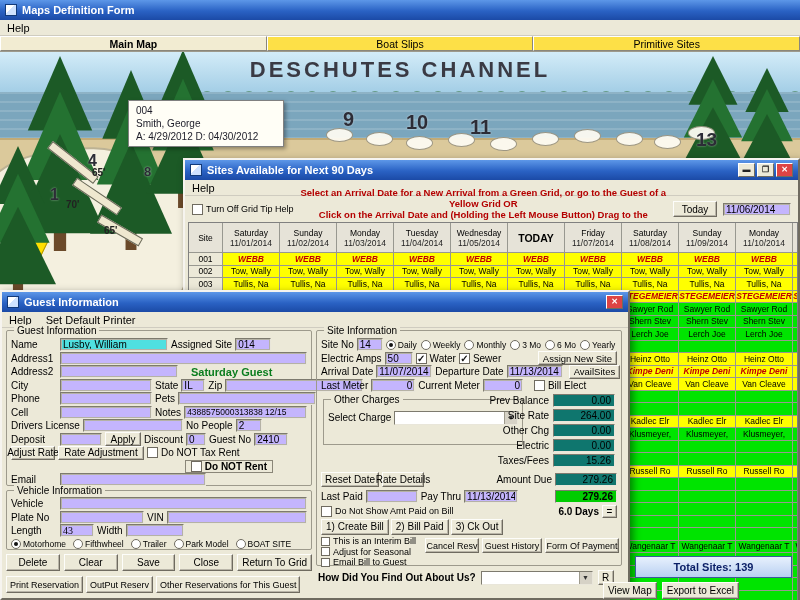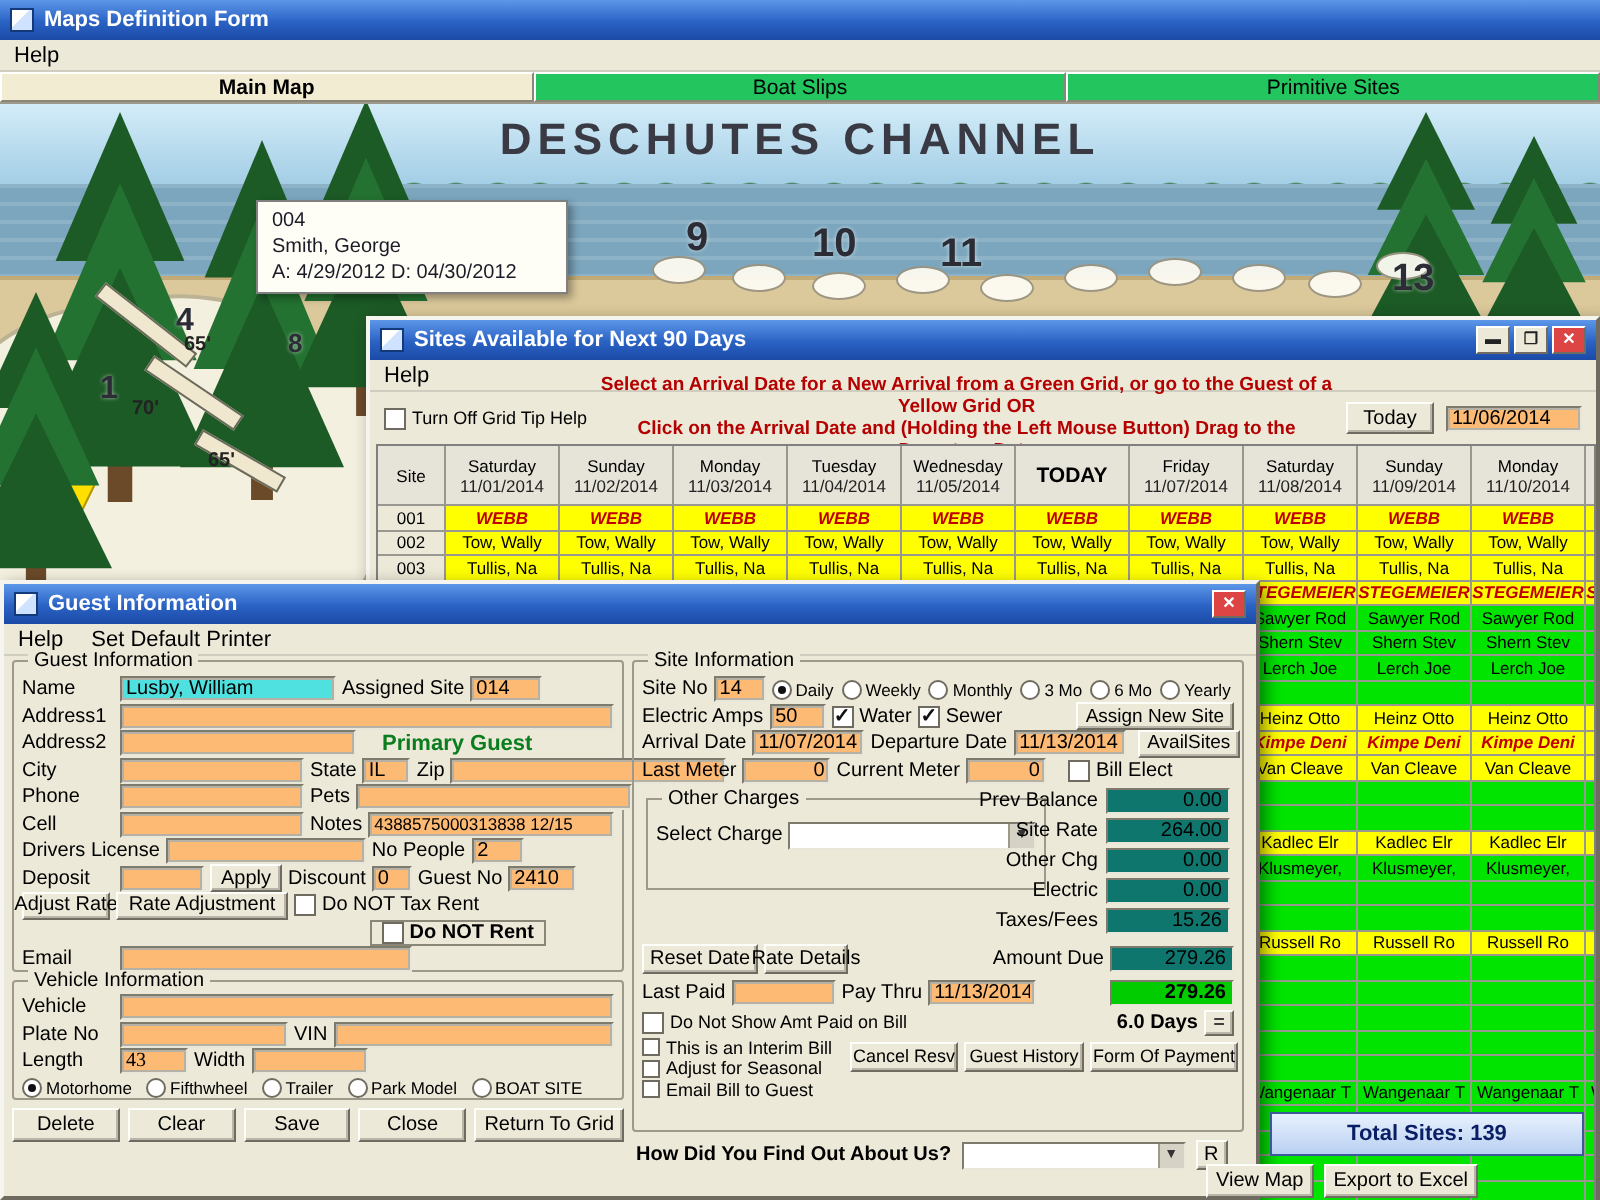--- a/index.html
+++ b/index.html
@@ -13,21 +13,21 @@
 .ticon{width:12px;height:12px;background:linear-gradient(135deg,#fff 0 45%,#cfe2ff 45% 100%);border:1px solid #123a7a;flex:none}
 .tbtns{margin-left:auto;display:flex;gap:2px}
 .tbtn{width:17px;height:14px;background:#ece9d8;border:1px solid;border-color:#fff #6f6b60 #6f6b60 #fff;font-size:8px;line-height:12px;text-align:center;color:#222;font-weight:bold}
 .tbtn.close{background:#d44;color:#fff}
 .menubar{height:16px;display:flex;align-items:center;gap:14px;padding:0 7px;font-size:11px;background:#ece9d8;border-bottom:1px solid #cfccc0}
 .mitem{cursor:default}
 
 
 .lbl{font-size:10px;white-space:nowrap;color:#000}
 .c1{width:46px;flex:none}
-.inp{height:13px;background:#fdba74;border:1px solid;border-color:#7d7a6e #e9e6da #e9e6da #7d7a6e;outline:1px solid #b5b2a5;outline-offset:-2px;font-size:10px;font-family:inherit;padding:0 2px;color:#000}
+.inp{height:13px;background:#c4b5fd;border:1px solid;border-color:#7d7a6e #e9e6da #e9e6da #7d7a6e;outline:1px solid #b5b2a5;outline-offset:-2px;font-size:10px;font-family:inherit;padding:0 2px;color:#000}
 .inp.cyan{background:#4fe0e0}
 .inps{display:inline-flex;align-items:center;justify-content:flex-end;height:13px;background:#0f766e;border:1px solid;border-color:#7d7a6e #e9e6da #e9e6da #7d7a6e;font-size:10px;padding:0 3px}
 .inps.paid{background:#00cc00;font-weight:bold}
 .btn{display:inline-flex;align-items:center;justify-content:center;background:#ece9d8;border:1px solid;border-color:#fdfdfa #6f6b60 #6f6b60 #fdfdfa;box-shadow:inset -1px -1px 0 #b9b5a8;font-size:10px;padding:0 4px;height:16px;white-space:nowrap;color:#000;cursor:default}
 .cb{width:11px;height:11px;background:#fff;border:1px solid #6f6b60;flex:none;font-size:10px;line-height:10px;text-align:center;color:#111}
 .cb.on::after{content:"✓";font-weight:bold}
 .cbw{display:inline-flex;align-items:center;gap:3px}
 .radio{width:10px;height:10px;border-radius:50%;background:#fff;border:1px solid #6f6b60;flex:none;position:relative}
 .radio.sel::after{content:"";position:absolute;inset:2px;border-radius:50%;background:#111}
 .ropt{display:inline-flex;align-items:center;gap:2px;margin-right:4px}
@@ -36,21 +36,21 @@
 .legend{position:absolute;top:-6px;left:7px;background:#ece9d8;font-size:10px;padding:0 3px;white-space:nowrap}
 .r{display:flex;align-items:center;gap:3px;height:12px;margin:1.5px 4px;font-size:10px}
 .sp{flex:1}
 .dd{display:inline-flex;height:14px;background:#fff;border:1px solid;border-color:#7d7a6e #e9e6da #e9e6da #7d7a6e}
 .ddtxt{flex:1;font-size:9px;padding:0 2px}
 .ddbtn{width:13px;background:#d6d2c6;border-left:1px solid #9d9a8c;font-size:7px;line-height:12px;text-align:center;color:#333}
 
 
 #main{left:0;top:0;width:800px;height:600px;border:none;box-shadow:none}
 #tabstrip{height:16px;display:flex;background:#d6d2c6;border-bottom:1px solid #9d9a8c}
-.tab{flex:1;display:flex;align-items:center;justify-content:center;font-size:10.5px;border:1px solid;border-color:#fff #8a867a #8a867a #fff;background:#22c55e}
+.tab{flex:1;display:flex;align-items:center;justify-content:center;font-size:10.5px;border:1px solid;border-color:#fff #8a867a #8a867a #fff;background:#fde047}
 .tab.active{background:#f2ecd2;font-weight:bold}
 
 
 #map{position:absolute;left:0;top:52px;right:0;bottom:0;background:#7cb34a;overflow:hidden}
 .sky{position:absolute;left:0;top:0;width:100%;height:44px;background:linear-gradient(180deg,#d3ecf8,#9fcbe4)}
 .hedge{position:absolute;left:196px;top:30px;right:0;height:22px;background-image:radial-gradient(circle at 11px 20px,#2e6c33 10px,transparent 11px);background-size:21px 22px;background-repeat:repeat-x}
 .water{position:absolute;left:0;top:40px;width:100%;height:48px;background:#7ba6bd;background-image:repeating-linear-gradient(180deg,rgba(255,255,255,.14) 0 2px,transparent 2px 9px)}
 .sand{position:absolute;left:0;top:86px;width:100%;height:108px;background:#dbc99b;border-top:2px solid #c2ab77}
 .marina{position:absolute;left:-32px;top:96px;width:228px;height:205px;background:#f4f0df;border:2px solid #bcb294;border-radius:45% 55% 60% 40%;transform:rotate(-8deg)}
 .channel{position:absolute;left:0;right:0;top:5px;text-align:center;font-size:22px;font-weight:bold;letter-spacing:3px;color:#3a3a44}
@@ -692,21 +692,21 @@
         <span class="lbl">Assigned Site</span>
         <input class="inp" style="width: 36px;" value="014">
       </div>
       <div class="r">
         <span class="lbl c1">Address1</span>
         <input class="inp" style="flex: 1 1 0%;">
       </div>
       <div class="r">
         <span class="lbl c1">Address2</span>
         <input class="inp" style="width: 118px;">
-        <span class="primary">Primary Guest</span>
+        <span class="primary">Saturday Guest</span>
       </div>
       <div class="r">
         <span class="lbl c1">City</span>
         <input class="inp" style="width: 92px;">
         <span class="lbl">State</span>
         <input class="inp" style="width: 24px;" value="IL">
         <span class="lbl">Zip</span>
         <input class="inp" style="flex: 1 1 0%;">
       </div>
       <div class="r">
@@ -798,20 +798,25 @@
           </span>
         </div>
     </div>
 
     <div class="btnrow1">
         <span class="btn">Delete</span>
         <span class="btn">Clear</span>
         <span class="btn">Save</span>
         <span class="btn">Close</span>
         <span class="btn">Return To Grid</span>
+      </div>
+    <div class="btnrow2">
+        <span class="btn">Print Reservation</span>
+        <span class="btn">OutPut Reserv</span>
+        <span class="btn">Other Reservations for This Guest</span>
       </div>
 
     <div class="gbox" style="left:314px;top:38px;width:306px;height:236px;padding-top:6px">
       <span class="legend">Site Information</span>
       <div class="r">
         <span class="lbl">Site No</span>
         <input class="inp" style="width: 26px;" value="14">
         <span style="display:flex;flex:1">
             <span class="ropt">
               <span class="radio sel"></span>
@@ -922,20 +927,25 @@
       </div>
       <div class="r">
         <span class="cbw">
           <span class="cb"></span>
           <span class="lbl" style="font-size:9px">Do Not Show Amt Paid on Bill</span>
         </span>
         <span class="sp"></span>
         <span class="lbl" style="font-weight:bold">6.0 Days</span>
         <span class="btn" style="width:15px;height:13px">=</span>
       </div>
+      <div class="r" style="height:16px;gap:2px">
+          <span class="btn">1) Create Bill</span>
+          <span class="btn">2) Bill Paid</span>
+          <span class="btn">3) Ck Out</span>
+        </div>
       <div class="sibottom">
         <div class="cbstack">
           <span class="cbw">
             <span class="cb"></span>
             <span>This is an Interim Bill</span>
           </span>
           <span class="cbw">
             <span class="cb"></span>
             <span>Adjust for Seasonal</span>
           </span>

